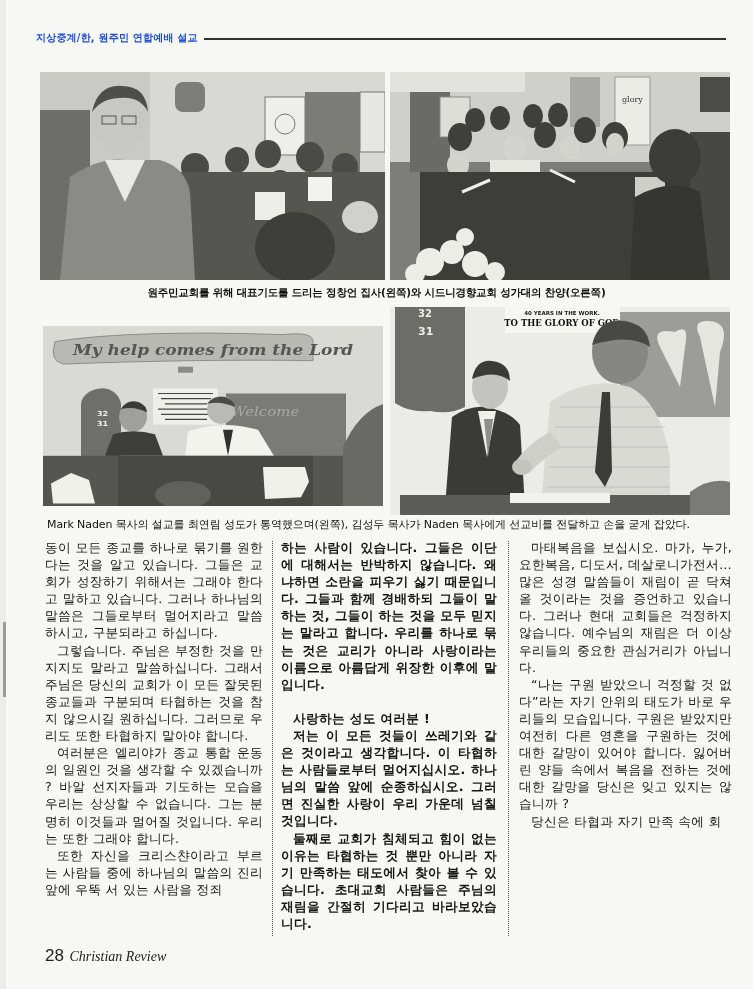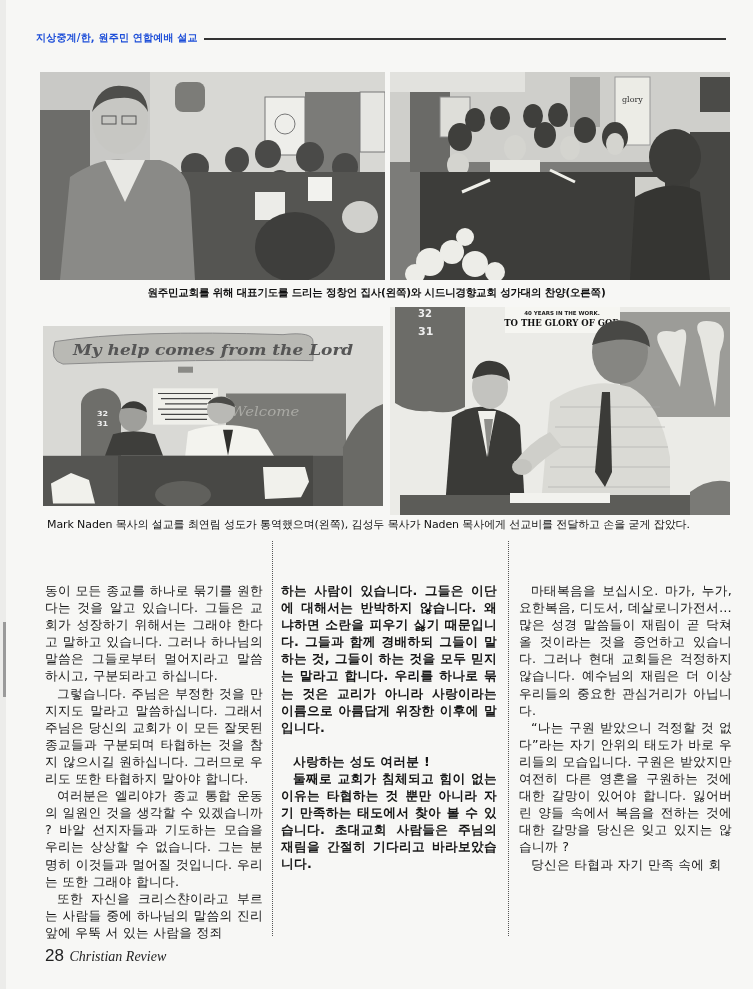--- a/index.html
+++ b/index.html
@@ -11,21 +11,21 @@
   .header-title { font-size: 10px; font-weight: bold; letter-spacing: 0.2px; white-space: nowrap; color: #1d4ed8; }
   .header-rule { flex: 1; height: 2px; background: #333; margin-left: 6px; margin-top: 1px; }
 
   .photo { position: absolute; overflow: hidden; background: #fef9c3; }
   .photo svg { display: block; width: 100%; height: 100%; }
 
   .caption { position: absolute; font-size: 10.5px; font-weight: bold; color: #111; white-space: nowrap; letter-spacing: -0.2px; }
   .caption1 { left: 0; width: 753px; top: 286px; text-align: center; }
   .caption2 { left: 47px; top: 517px; font-weight: normal; font-size: 11px; letter-spacing: -0.1px; }
 
-  .col { position: absolute; top: 539px; font-size: 12.7px; line-height: 17.1px; color: #161616; text-align: justify; letter-spacing: 0.3px; margin-top: 43px; }
+  .col { position: absolute; top: 539px; font-size: 12.7px; line-height: 17.1px; color: #161616; text-align: justify; letter-spacing: 0.3px; }
   .col p { text-indent: 0; }
   .col p.ind { text-indent: 12px; }
   .col p.gap { margin-top: 17px; }
   .col1 { left: 45px; width: 218px; }
   .col2 { left: 281px; width: 216px; font-weight: bold; }
   .col3 { left: 519px; width: 213px; }
   .divider { position: absolute; top: 541px; width: 0; height: 395px; border-left: 1.5px dotted #555; }
 
   .footer { position: absolute; left: 45px; top: 946px; font-size: 11px; color: #222; white-space: nowrap; }
   .footer .pnum { font-size: 17px; font-family: "Liberation Sans", sans-serif; }
@@ -202,20 +202,21 @@
   <p class="ind">그렇습니다. 주님은 부정한 것을 만지지도 말라고 말씀하십니다. 그래서 주님은 당신의 교회가 이 모든 잘못된 종교들과 구분되며 타협하는 것을 참지 않으시길 원하십니다. 그러므로 우리도 또한 타협하지 말아야 합니다.</p>
   <p class="ind">여러분은 엘리야가 종교 통합 운동의 일원인 것을 생각할 수 있겠습니까 ? 바알 선지자들과 기도하는 모습을 우리는 상상할 수 없습니다. 그는 분명히 이것들과 멀어질 것입니다. 우리는 또한 그래야 합니다.</p>
   <p class="ind">또한 자신을 크리스챤이라고 부르는 사람들 중에 하나님의 말씀의 진리 앞에 우뚝 서 있는 사람을 정죄</p>
 </div>
 
 <div class="divider" style="left:272px;"></div>
 
 <div class="col col2">
   <p>하는 사람이 있습니다. 그들은 이단에 대해서는 반박하지 않습니다. 왜냐하면 소란을 피우기 싫기 때문입니다. 그들과 함께 경배하되 그들이 말하는 것, 그들이 하는 것을 모두 믿지는 말라고 합니다. 우리를 하나로 묶는 것은 교리가 아니라 사랑이라는 이름으로 아름답게 위장한 이후에 말입니다.</p>
   <p class="ind gap">사랑하는 성도 여러분 !</p>
+  <p class="ind">저는 이 모든 것들이 쓰레기와 같은 것이라고 생각합니다. 이 타협하는 사람들로부터 멀어지십시오. 하나님의 말씀 앞에 순종하십시오. 그러면 진실한 사랑이 우리 가운데 넘칠 것입니다.</p>
   <p class="ind">둘째로 교회가 침체되고 힘이 없는 이유는 타협하는 것 뿐만 아니라 자기 만족하는 태도에서 찾아 볼 수 있습니다. 초대교회 사람들은 주님의 재림을 간절히 기다리고 바라보았습니다.</p>
 </div>
 
 <div class="divider" style="left:508px;"></div>
 
 <div class="col col3">
   <p class="ind">마태복음을 보십시오. 마가, 누가, 요한복음, 디도서, 데살로니가전서… 많은 성경 말씀들이 재림이 곧 닥쳐올 것이라는 것을 증언하고 있습니다. 그러나 현대 교회들은 걱정하지 않습니다. 예수님의 재림은 더 이상 우리들의 중요한 관심거리가 아닙니다.</p>
   <p class="ind">“나는 구원 받았으니 걱정할 것 없다”라는 자기 안위의 태도가 바로 우리들의 모습입니다. 구원은 받았지만 여전히 다른 영혼을 구원하는 것에 대한 갈망이 있어야 합니다. 잃어버린 양들 속에서 복음을 전하는 것에 대한 갈망을 당신은 잊고 있지는 않습니까 ?</p>
   <p class="ind">당신은 타협과 자기 만족 속에 회</p>
 </div>

